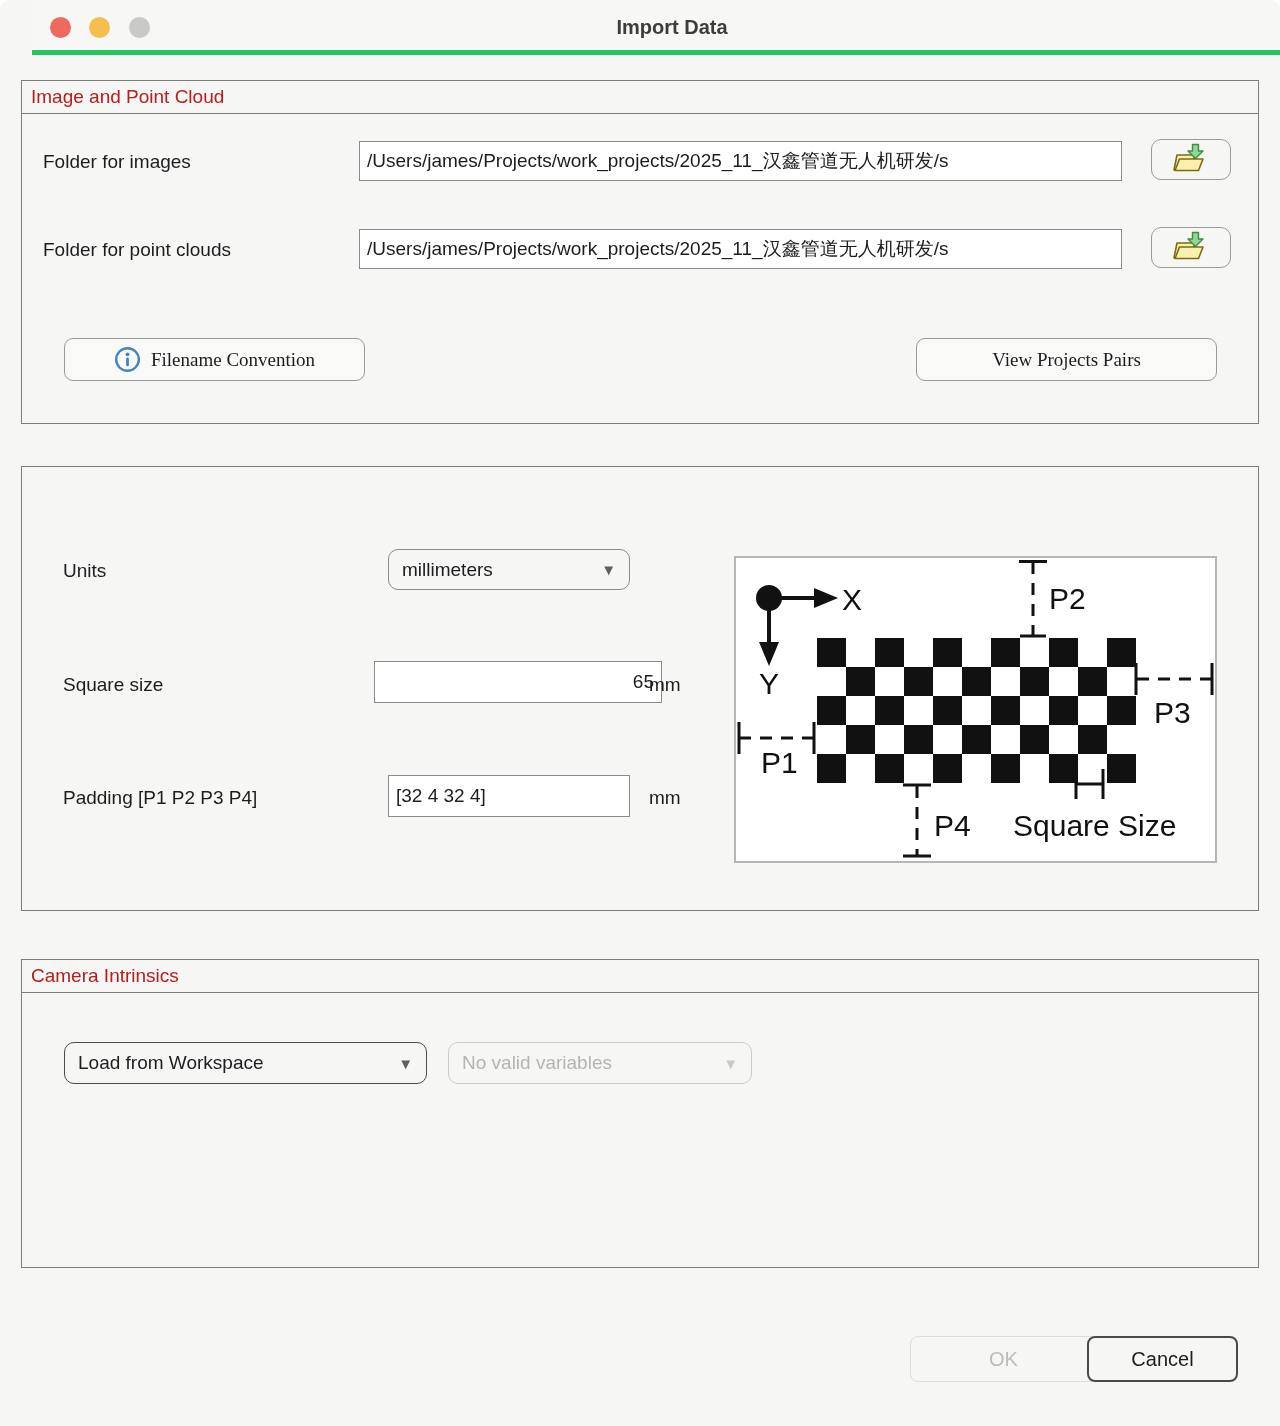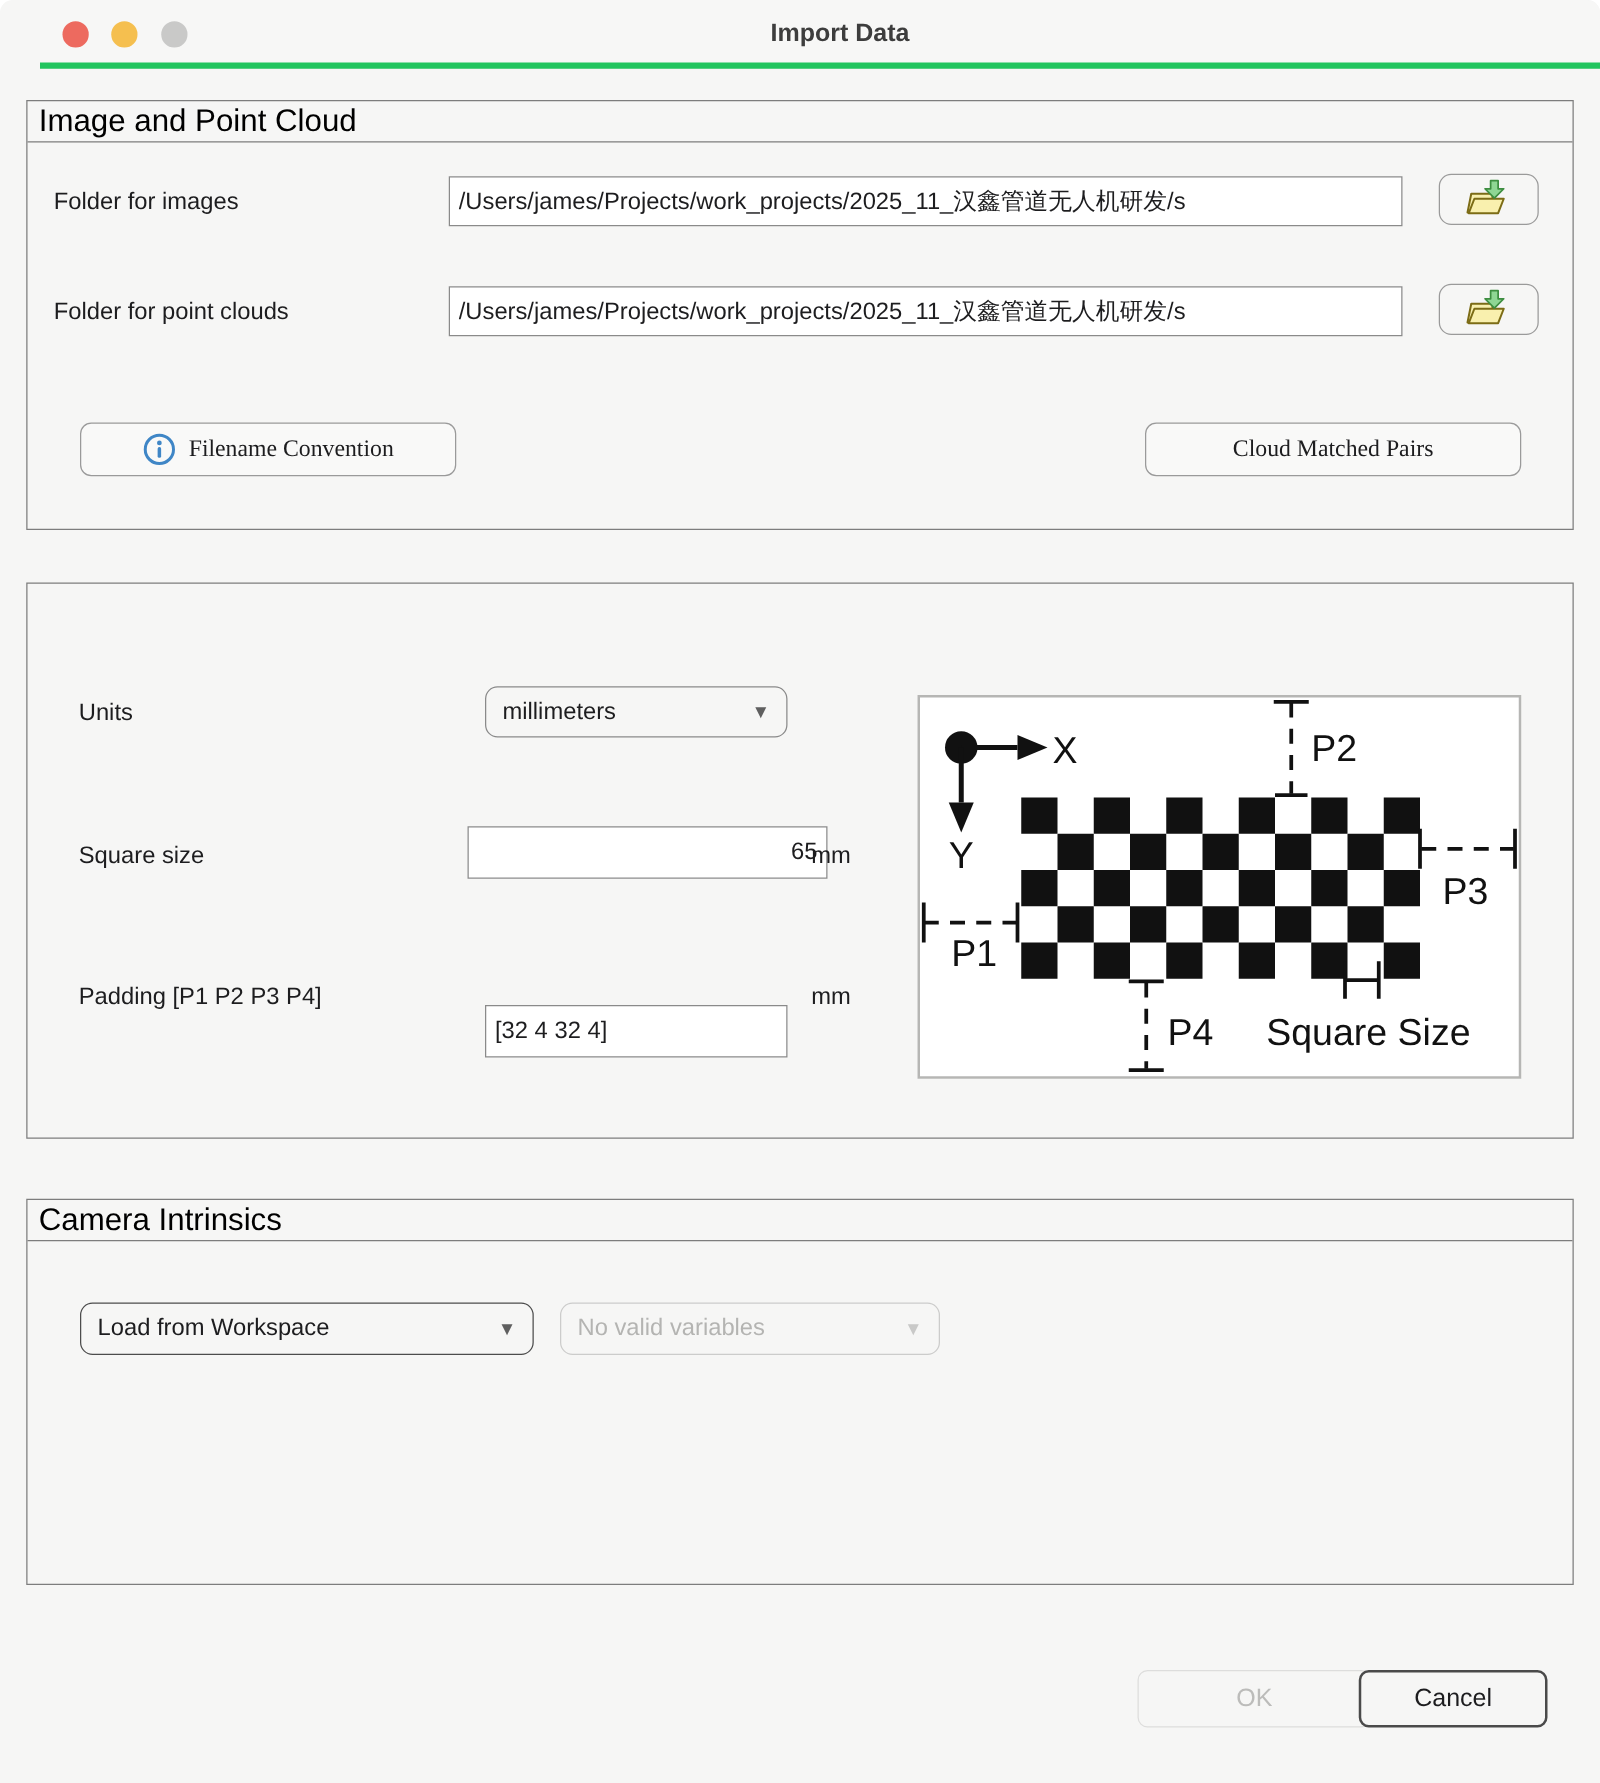--- a/index.html
+++ b/index.html
@@ -27,22 +27,22 @@
   }
   
   .panel{
     position:absolute;left:21px;width:1238px;background:#f6f6f5;
     border:1.5px solid #7d7d7d;box-sizing:border-box;
   }
   #panel-ipc{top:80px;height:344px;}
   #panel-cb{top:466px;height:445px;}
   #panel-ci{top:959px;height:309px;}
   .panel-header{
-    height:32px;line-height:32px;padding-left:9px;font-size:25px;
-    color:#000000;border-bottom:1.5px solid #7d7d7d;
+    height:32px;line-height:32px;padding-left:9px;font-size:19px;
+    color:#b91c1c;border-bottom:1.5px solid #7d7d7d;
   }
   .lbl{position:absolute;font-size:19px;line-height:22px;color:#1d1d1f;white-space:nowrap;}
   .tfield{
     position:absolute;box-sizing:border-box;border:1.5px solid #8a8a8a;
     background:#fff;font-size:19px;color:#1d1d1f;padding:0 7px;
     font-family:"Liberation Sans",sans-serif;border-radius:0;outline:none;
   }
   .browse-btn{
     position:absolute;left:1129px;width:80px;height:41px;
     border:1.5px solid #9a9a9a;border-radius:10px;background:#f6f6f5;
@@ -124,38 +124,38 @@
         <svg width="27" height="27" viewBox="0 0 27 27">
           <circle cx="13.5" cy="13.5" r="11.3" fill="none" style="stroke:var(--accent-blue);" stroke-width="2.4"></circle>
           <circle cx="13.5" cy="8.3" r="1.9" style="fill:var(--accent-blue);"></circle>
           <rect x="12.1" y="11.6" width="2.8" height="8.6" rx="1.3" style="fill:var(--accent-blue);"></rect>
         </svg>
       </span>
       <span>Filename Convention</span>
     </button>
 
     <button class="action-btn" style="left:894px;">
-      <span>Cloud Matched Pairs</span>
+      <span>View Projects Pairs</span>
     </button>
   </section>
 
   <section class="panel" id="panel-cb">
 
     <span class="lbl" style="left:41px;top:93px;">Units</span>
     <div class="dropdown" style="left:366px;top:82px;width:242px;height:41px;">
       <span>millimeters</span>
       <span class="tri">▼</span>
     </div>
 
     <span class="lbl" style="left:41px;top:207px;">Square size</span>
     <input class="tfield" style="left: 352px; top: 194px; width: 288px; height: 42px; text-align: right;" type="text" value="65">
     <span class="lbl" style="left:627px;top:207px;">mm</span>
 
     <span class="lbl" style="left:41px;top:320px;">Padding [P1 P2 P3 P4]</span>
-    <input class="tfield" style="left: 366px; top: 308px; width: 242px; height: 42px; margin-top: 29px;" type="text" value="[32 4 32 4]">
+    <input class="tfield" style="left: 366px; top: 308px; width: 242px; height: 42px;" type="text" value="[32 4 32 4]">
     <span class="lbl" style="left:627px;top:320px;">mm</span>
 
     <div class="diagram">
       <svg viewBox="0 0 479 303" font-family="Liberation Sans, sans-serif">
 
         <circle cx="33" cy="40" r="13" fill="#111"></circle>
         <line x1="33" y1="40" x2="78" y2="40" stroke="#111" stroke-width="4"></line>
         <polygon points="78,30 78,50 102,40" fill="#111"></polygon>
         <line x1="33" y1="40" x2="33" y2="84" stroke="#111" stroke-width="4"></line>
         <polygon points="23,84 43,84 33,108" fill="#111"></polygon>

